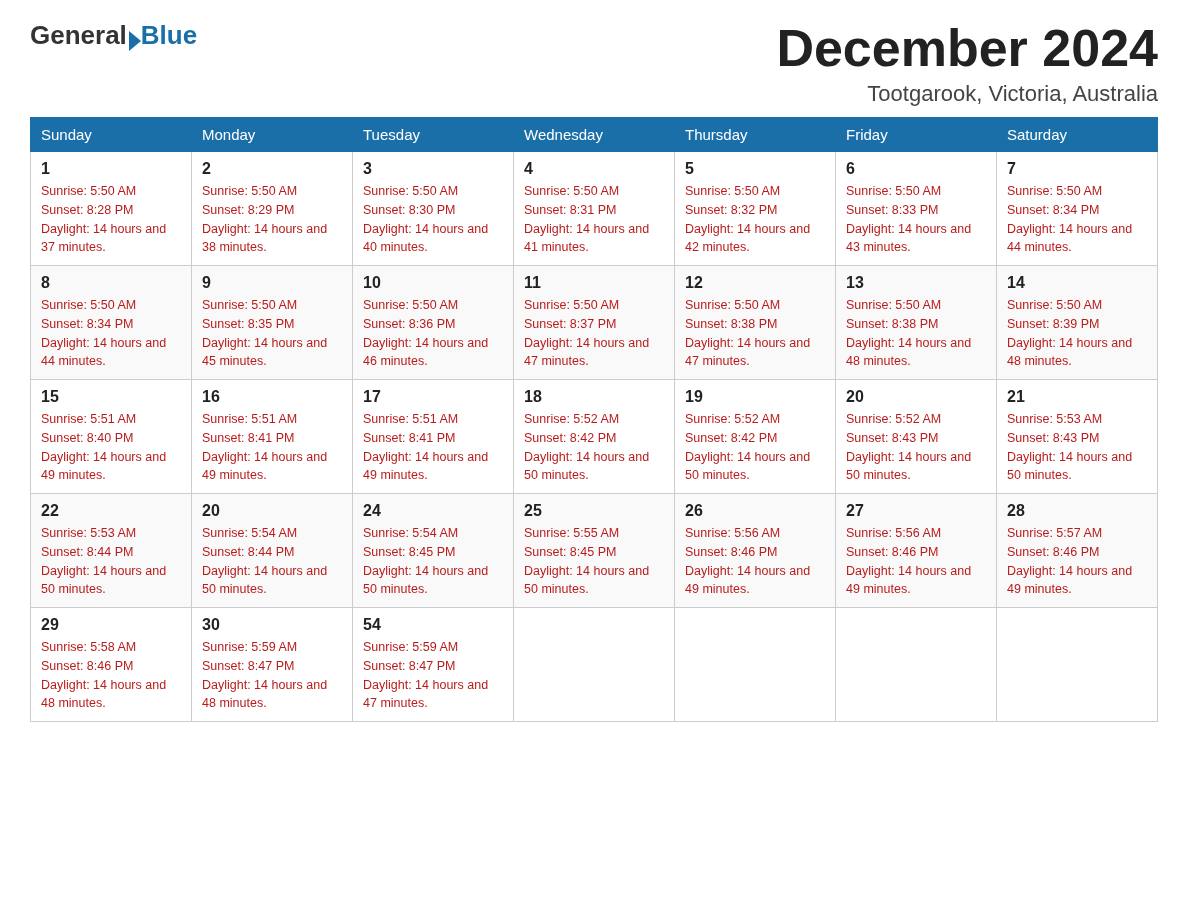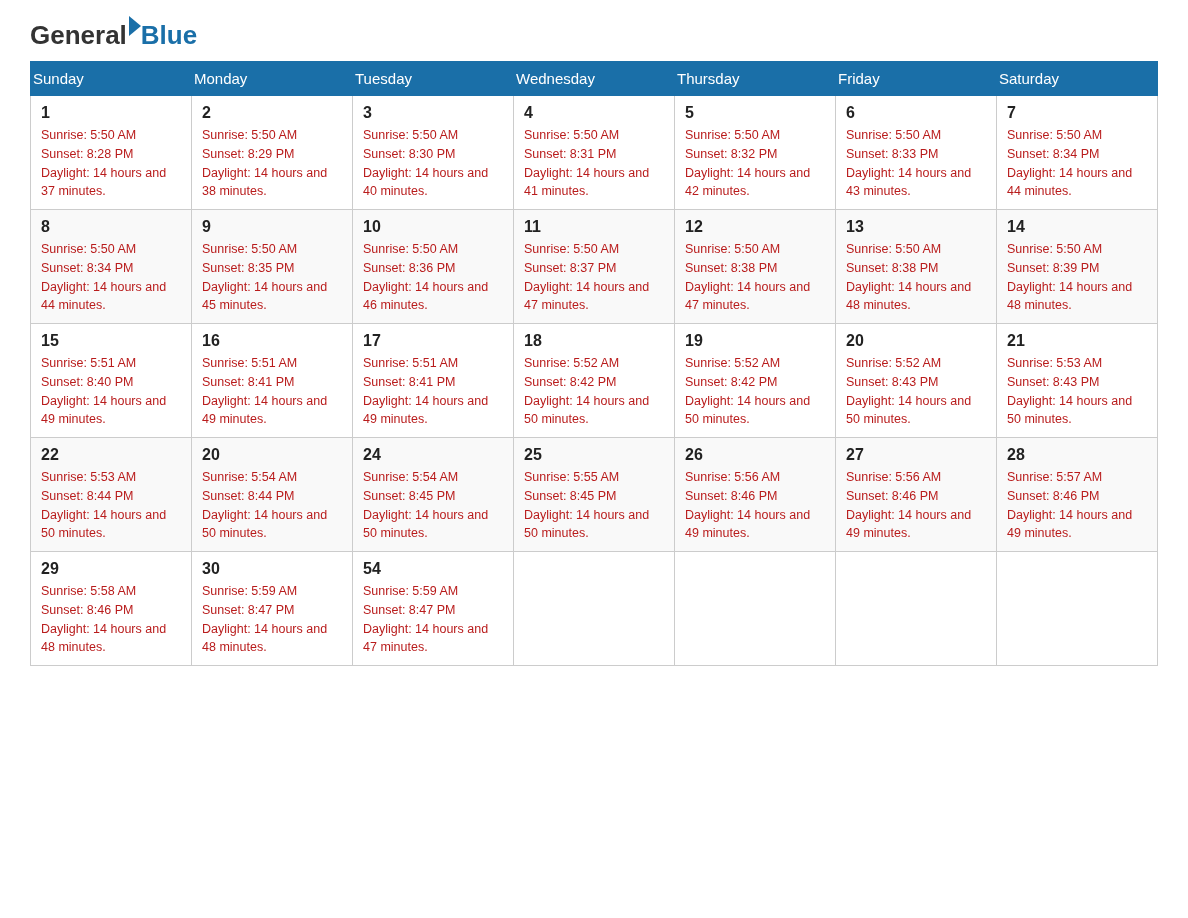--- a/index.html
+++ b/index.html
@@ -16,21 +16,21 @@
       align-items: flex-start;
       margin-bottom: 10px;
     }
     .logo {
       display: flex;
       flex-direction: column;
       align-items: flex-start;
     }
     .logo-text {
       display: flex;
-      align-items: flex-start;
+      align-items: flex-end;
     }
     .logo-general {
       font-size: 26px;
       font-weight: bold;
       color: #333;
     }
     .logo-arrow {
       width: 0;
       height: 0;
       border-left: 12px solid #1a6fa8;
@@ -62,21 +62,21 @@
     table {
       width: 100%;
       border-collapse: collapse;
       margin-top: 10px;
     }
     th {
       background-color: #1a6fa8;
       color: #fff;
       font-size: 15px;
       font-weight: normal;
-      padding: 8px 2px;
+      padding: 8px 10px;
       text-align: left;
       border: 1px solid #1a6fa8;
     }
     td {
       vertical-align: top;
       padding: 8px 10px;
       border: 1px solid #ccc;
       width: 14.28%;
       min-height: 100px;
     }
@@ -105,20 +105,24 @@
 </head>
 <body>
 
 <div class="header">
   <div class="logo">
     <div class="logo-text">
       <span class="logo-general">General</span>
       <div class="logo-arrow"></div>
       <span class="logo-blue">Blue</span>
     </div>
+  </div>
+  <div class="title-section">
+    <div class="month-title">December 2024</div>
+    <div class="location">Tootgarook, Victoria, Australia</div>
   </div>
 </div>
 
 <table>
   <thead>
     <tr>
     <th>Sunday</th>
         <th>Monday</th>
         <th>Tuesday</th>
         <th>Wednesday</th>

